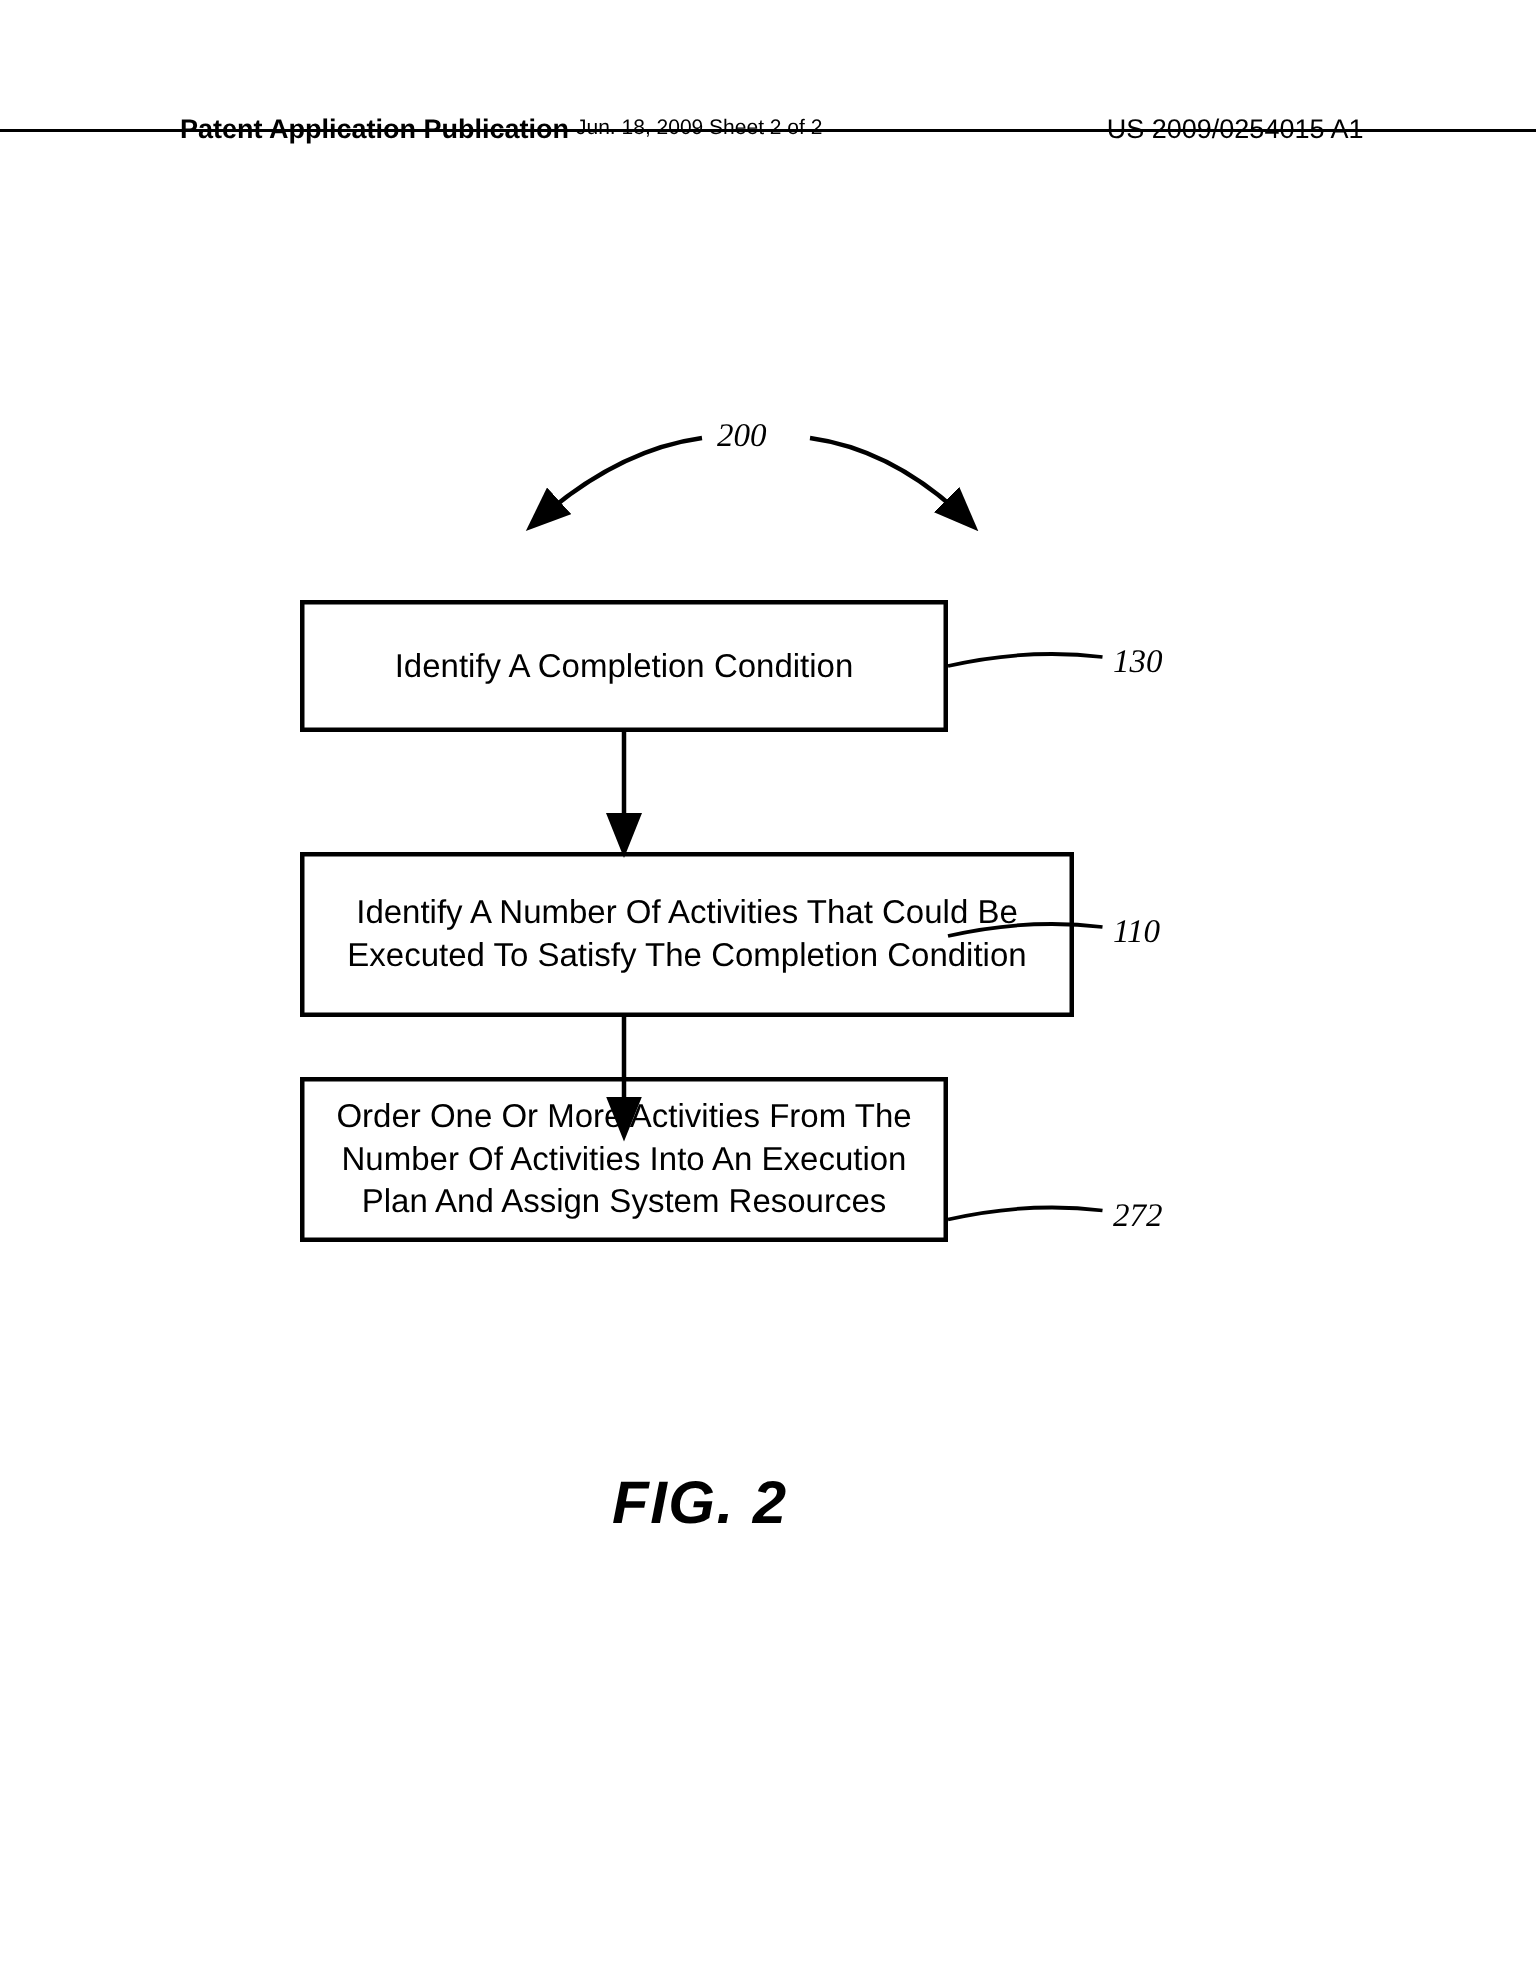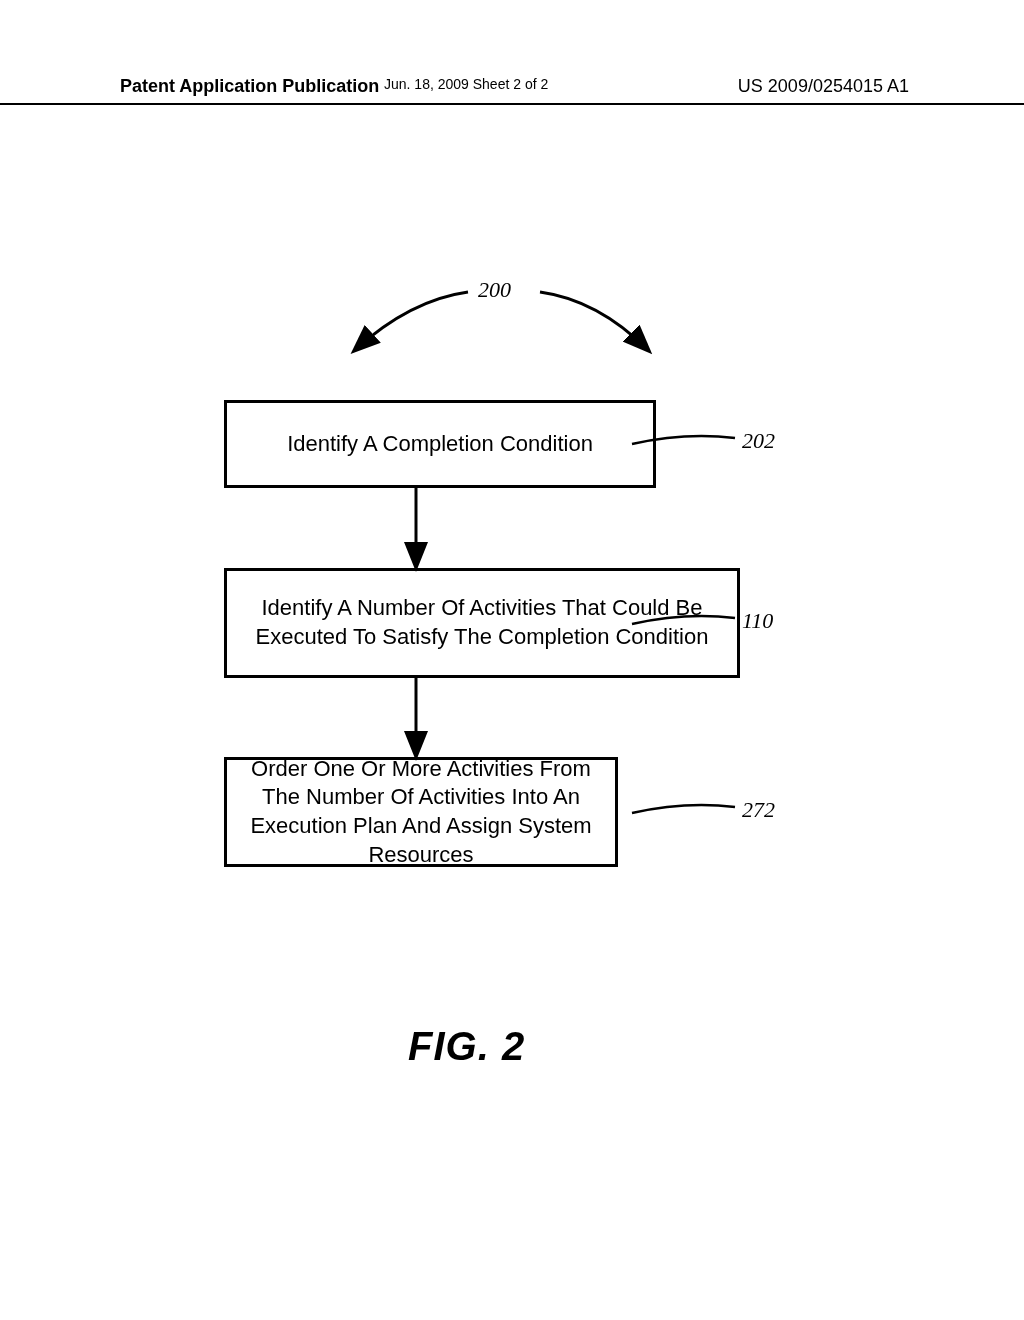--- a/index.html
+++ b/index.html
@@ -11,21 +11,21 @@
     font-family: Arial, Helvetica, sans-serif;
     background: #fff;
     color: #000;
   }
   .header {
     position: absolute;
     top: 78px;
     left: 0;
     width: 100%;
     border-bottom: 2px solid #000;
-    padding-bottom: 25px;
+    padding-bottom: 8px;
   }
   .header-left {
     position: absolute;
     left: 120px;
     top: -2px;
     font-weight: bold;
     font-size: 18px;
   }
   .header-center {
     position: absolute;
@@ -44,21 +44,20 @@
     position: absolute;
     border: 3px solid #000;
     box-sizing: border-box;
     display: flex;
     align-items: center;
     justify-content: center;
     text-align: center;
     font-size: 22px;
     line-height: 1.3;
     padding: 8px 14px;
-    margin-left: 24px;
   }
 
   .ref-label {
     position: absolute;
     font-style: italic;
     font-family: "Times New Roman", serif;
     font-size: 22px;
   }
 
   .fig-label {
@@ -86,33 +85,33 @@
   <span class="header-left">Patent Application Publication</span>
   <span class="header-center">Jun. 18, 2009  Sheet 2 of 2</span>
   <span class="header-right">US 2009/0254015 A1</span>
 </div>
 
 <div class="ref-label" style="left:478px; top:277px;">200</div>
 
 <div class="flow-box" style="left:200px; top:400px; width:432px; height:88px;">
   <span>Identify A Completion Condition</span>
 </div>
-<div class="ref-label" style="left:742px; top:428px;">202</div>
+<div class="ref-label" style="left:742px; top:428px;">130</div>
 
 <div class="flow-box" style="left:200px; top:568px; width:516px; height:110px;">
   <span>Identify A Number Of Activities That Could Be Executed To Satisfy The Completion Condition</span>
 </div>
 <div class="ref-label" style="left:742px; top:608px;">110</div>
 
-<div class="flow-box" style="left:200px; top:757px; width:394px; height:110px;">
+<div class="flow-box" style="left:200px; top:718px; width:432px; height:110px;">
   <span>Order One Or More Activities From The Number Of Activities Into An Execution Plan And Assign System Resources</span>
 </div>
 <div class="ref-label" style="left:742px; top:797px;">272</div>
 
-<div class="fig-label" style="left:408px; top:980px;margin-top:44px;">FIG.  2</div>
+<div class="fig-label" style="left:408px; top:980px;">FIG.  2</div>
 
 <svg class="overlay">
   <defs>
     <marker id="arrowhead" markerWidth="10" markerHeight="8" refX="8" refY="4" orient="auto">
       <polygon points="0 0, 10 4, 0 8" fill="#000"></polygon>
     </marker>
   </defs>
 
   <path d="M 468 292 Q 410 300 355 350" stroke="#000" stroke-width="3" fill="none" marker-end="url(#arrowhead)"></path>
   <path d="M 540 292 Q 598 300 648 350" stroke="#000" stroke-width="3" fill="none" marker-end="url(#arrowhead)"></path>

